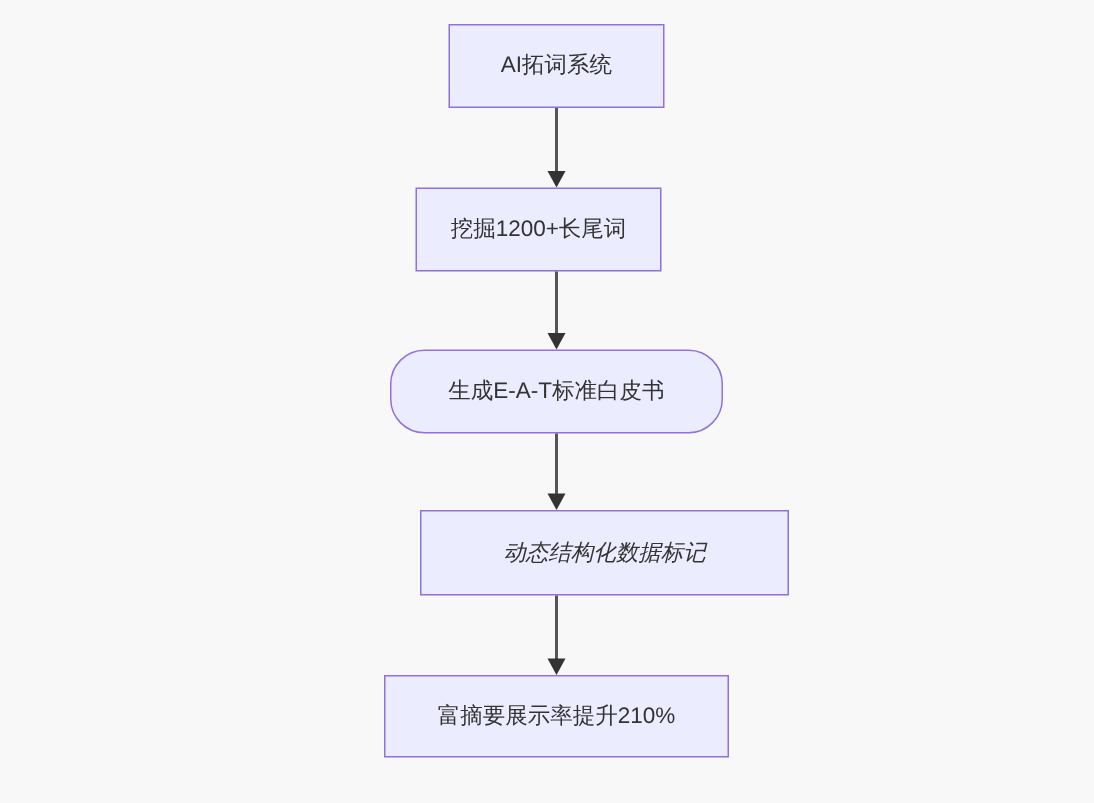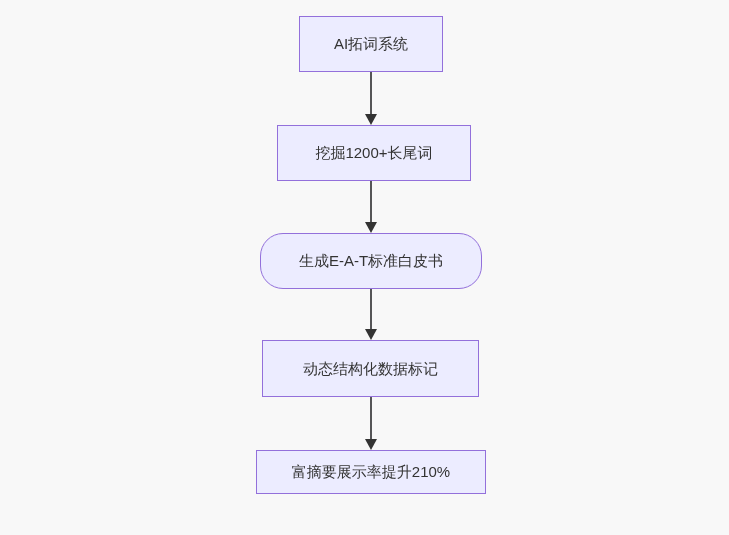--- a/index.html
+++ b/index.html
@@ -25,24 +25,24 @@
     border: 1px solid #9370db;
     color: #333333;
     font-size: 15px;
     display: flex;
     align-items: center;
     justify-content: center;
     text-align: center;
     line-height: 1.2;
   }
   .n1 { left: 299px; top: 16px;  width: 144px; height: 56px; text-align: right; }
-  .n2 { left: 277px; top: 125px; width: 194px; height: 56px; }
+  .n2 { left: 277px; top: 125px; width: 164px; height: 56px; }
   .n3 { left: 260px; top: 233px; width: 222px; height: 56px; border-radius: 23px; }
-  .n4 { left: 262px; top: 340px; width: 217px; height: 57px; }
-  .n5 { left: 256px; top: 450px; width: 230px; height: 44px; }
+  .n4 { left: 280px; top: 340px; width: 246px; height: 57px; font-style: italic; }
+  .n5 { left: 256px; top: 450px; width: 230px; height: 55px; }
 
   .flow-arrow {
     position: absolute;
     left: 370px;
     width: 1.5px;
     background: #555557;
   }
   .flow-arrow::after {
     content: "";
     position: absolute;

